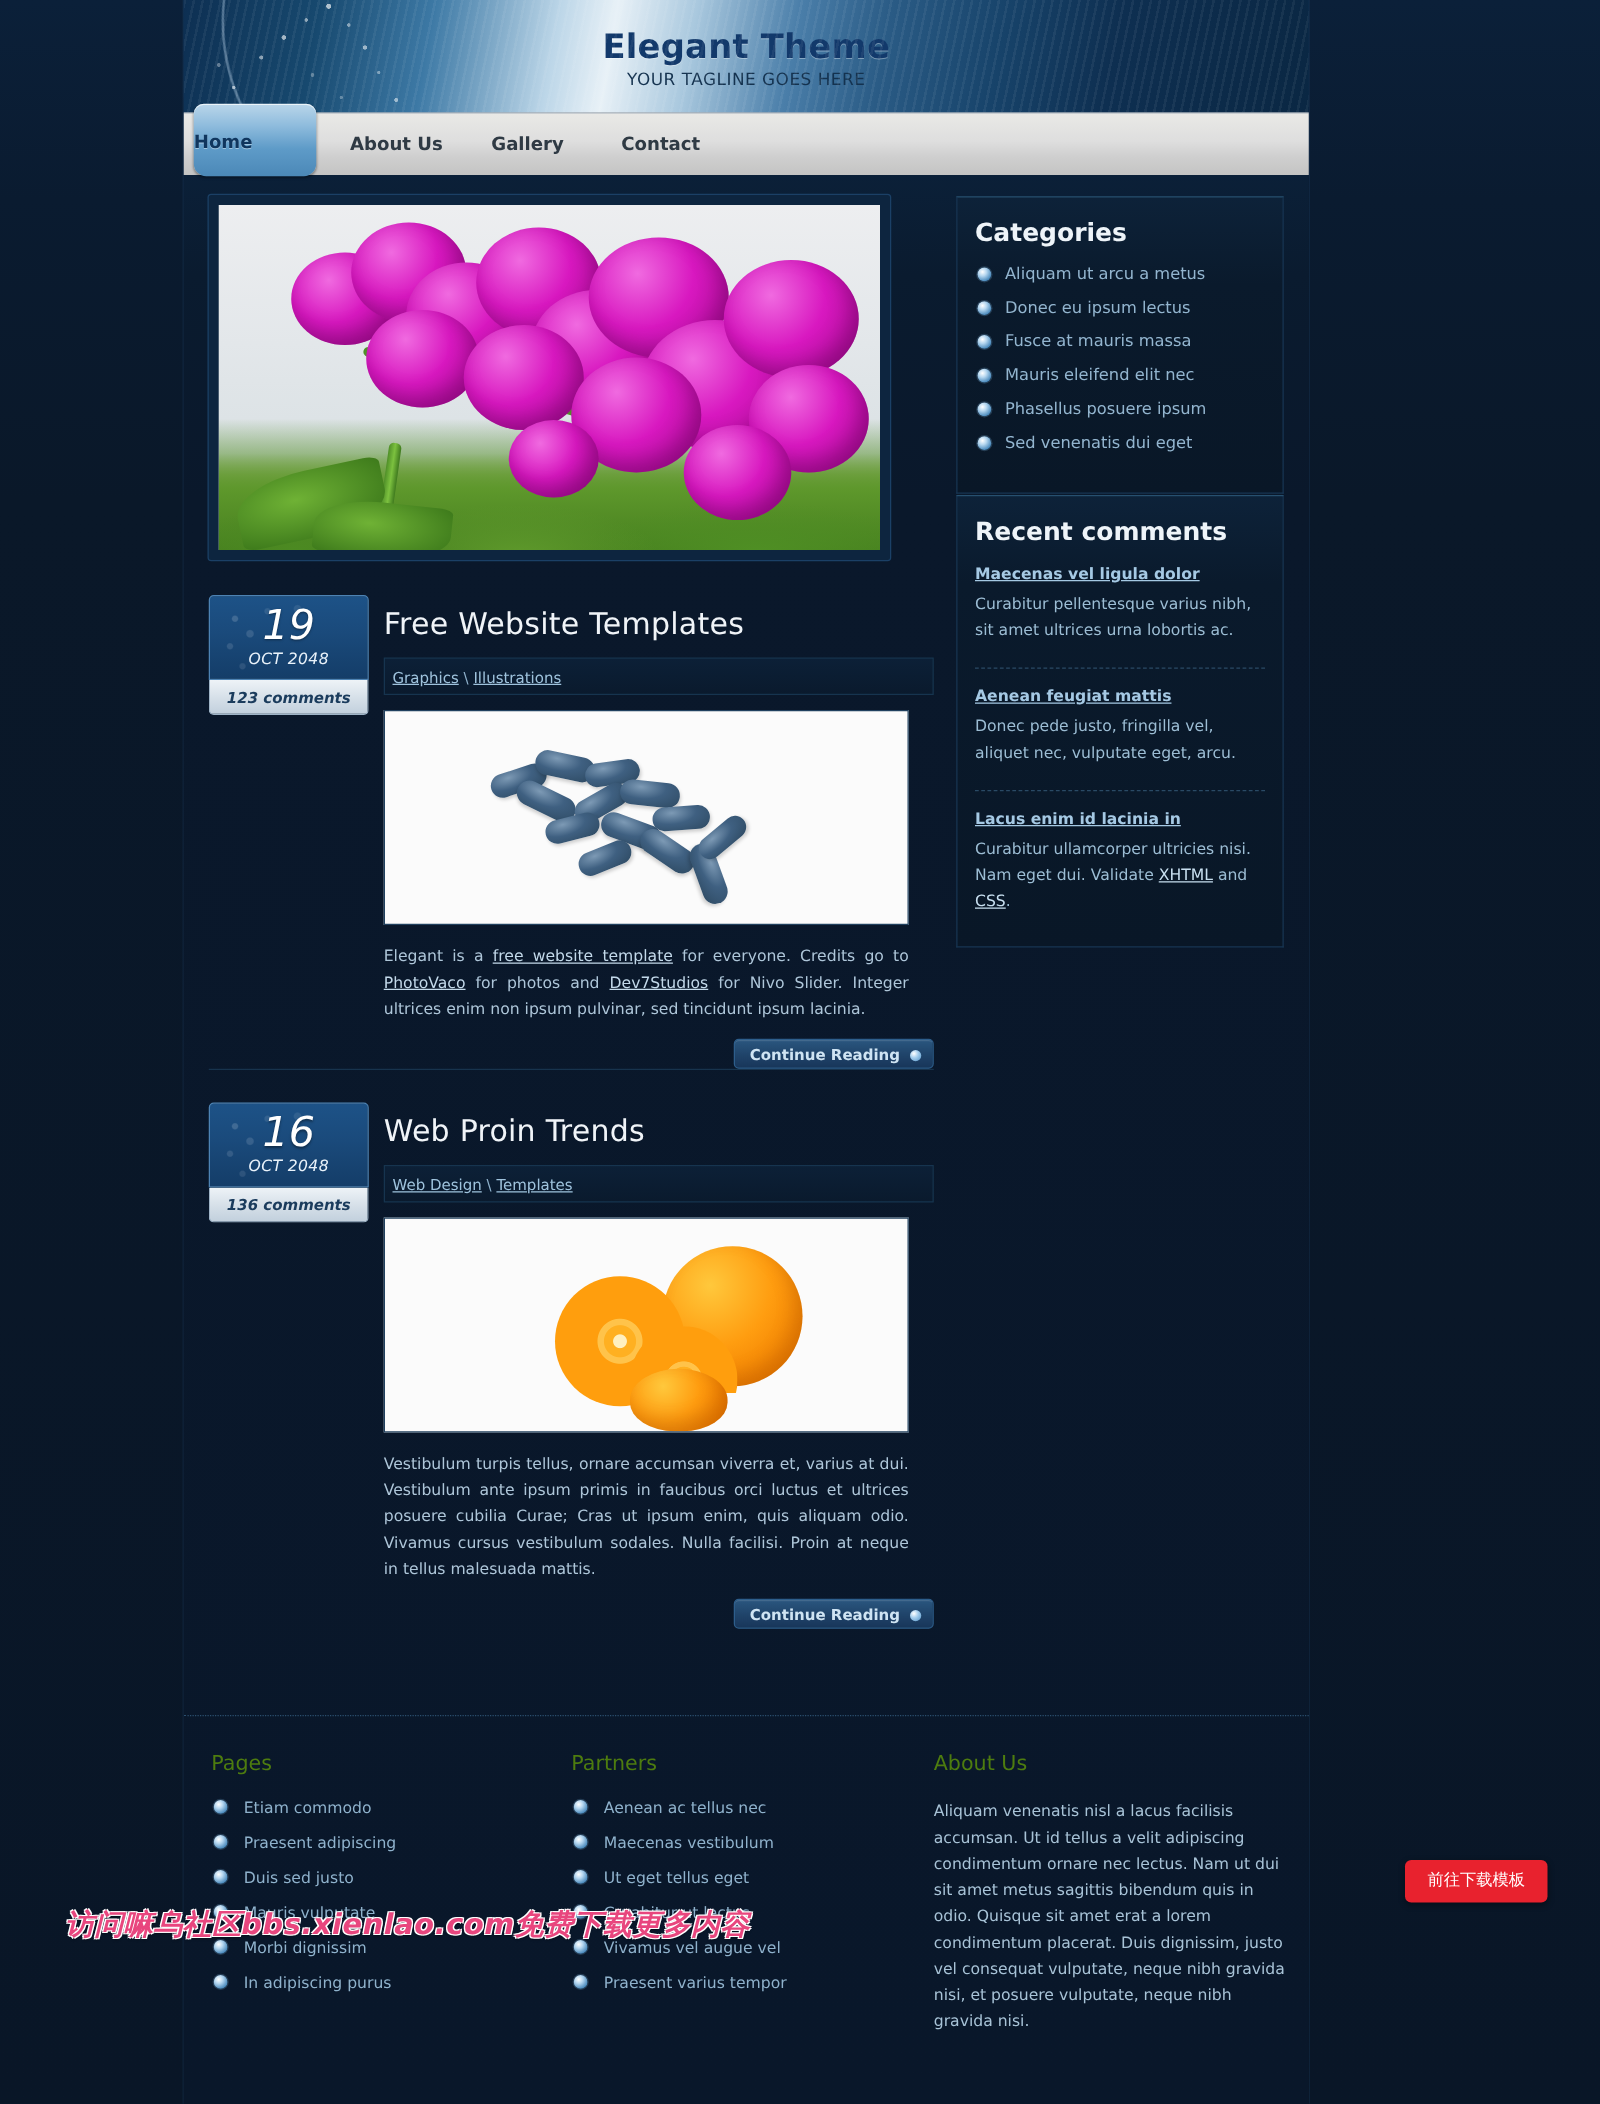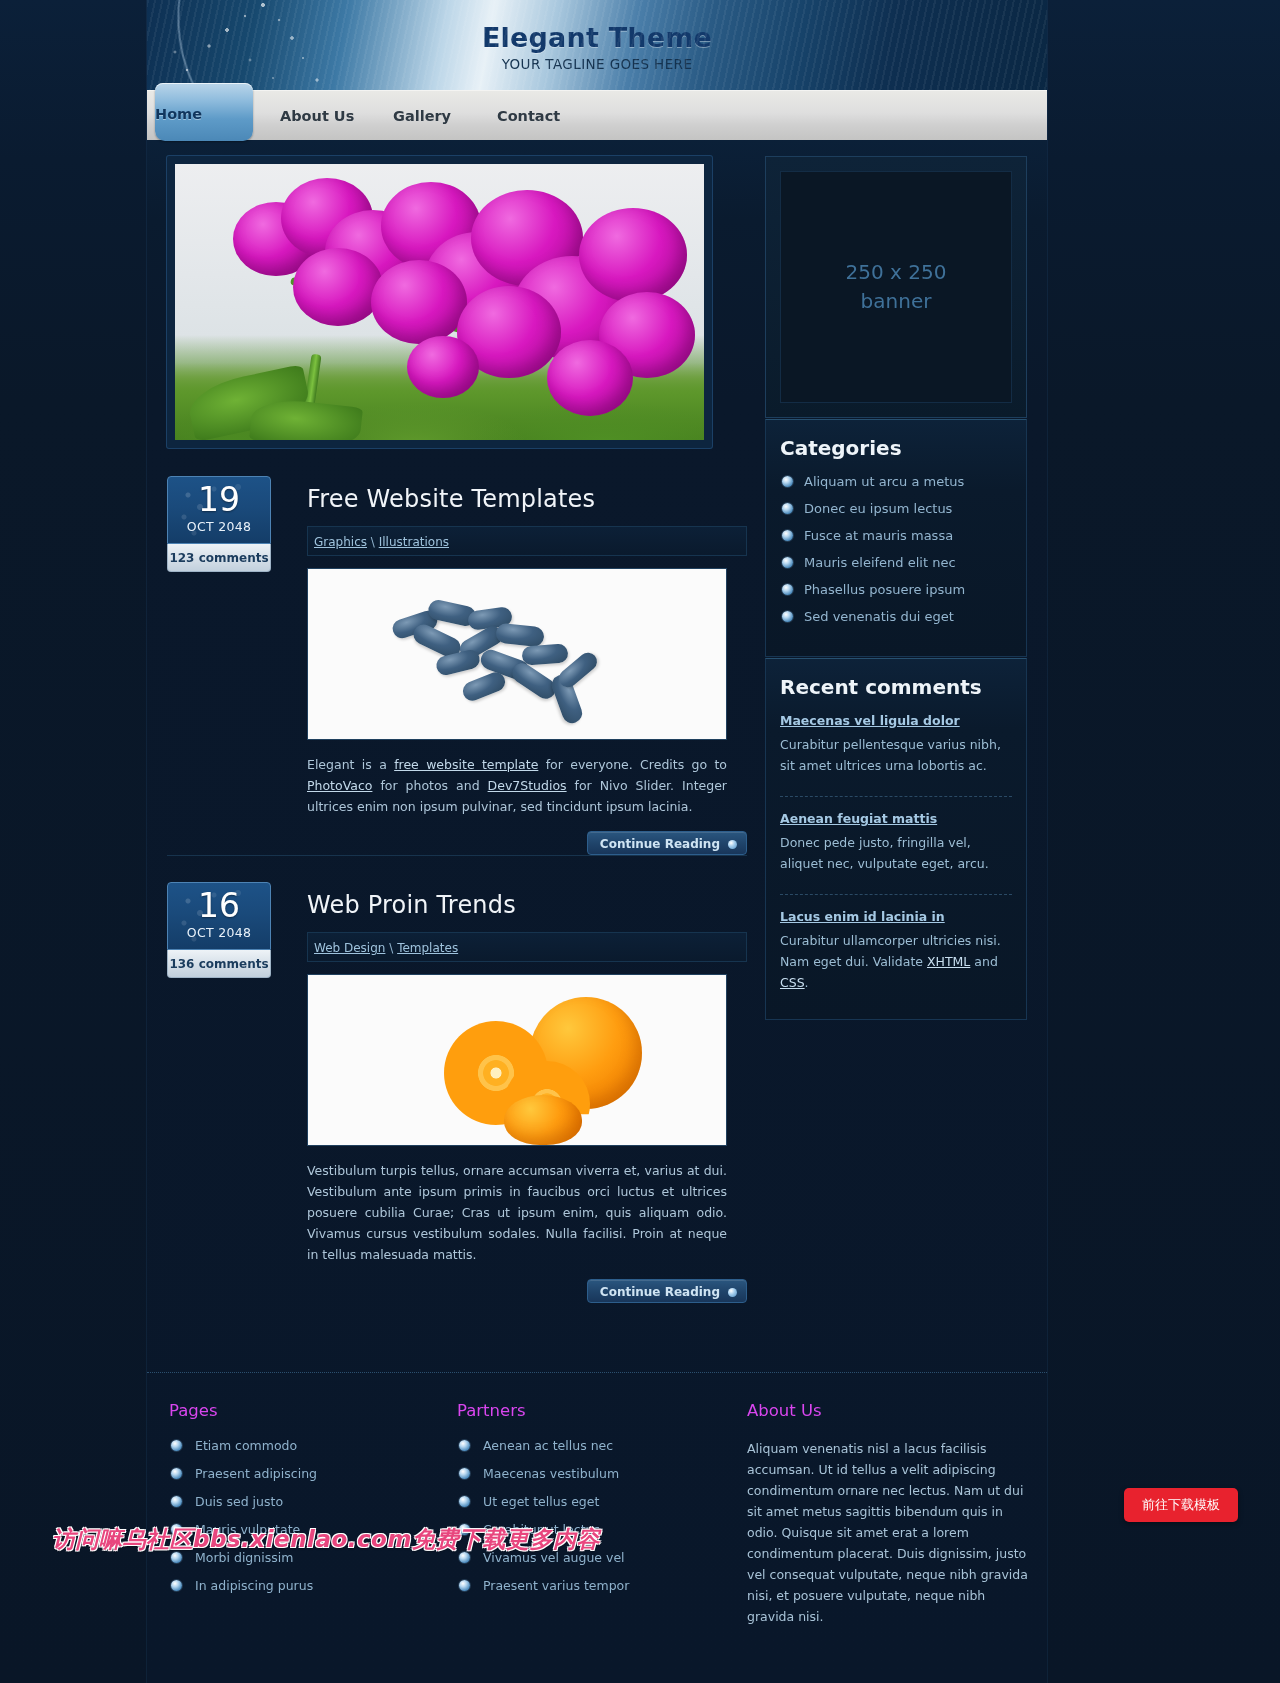--- a/index.html
+++ b/index.html
@@ -203,21 +203,22 @@
   .leafL{
     position:absolute;
     background: radial-gradient(ellipse at 40% 40%, #6fb235 0%, #3f7c1c 80%);
     border-radius:50% 10% 50% 10%;
   }
 
   
   .post{ position:relative; margin-top:28px; }
   .datebox{
     position:absolute; left:0; top:0;
-    width:104px;
+    width:128px;
+    font-style:italic;
   }
   .datebox-top{
     height:68px;
     border:1px solid #4d83b4;
     border-radius:4px 4px 0 0;
     background:
       radial-gradient(circle at 20px 18px, rgba(255,255,255,.16) 0 2px, transparent 3px),
       radial-gradient(circle at 32px 30px, rgba(255,255,255,.13) 0 2.5px, transparent 3.5px),
       radial-gradient(circle at 16px 40px, rgba(255,255,255,.12) 0 2px, transparent 3px),
       radial-gradient(circle at 46px 12px, rgba(255,255,255,.1) 0 2px, transparent 3px),
@@ -416,21 +417,21 @@
     border-top:1px dotted #2b4f6e;
     padding-top:16px;
   }
   .footcols{ position:relative; height:290px; }
   .footcol{ position:absolute; top:0; }
   .fc1{ left:22px; width:270px; }
   .fc2{ left:310px; width:270px; }
   .fc3{ left:600px; width:285px; }
   .foot-title{
     font-size:16.5px;
-    color:#d946ef;
+    color:#4d7c0f;
     font-weight:normal;
     padding:12px 0 18px 0;
   }
   .foot-list{ list-style:none; }
   .foot-list li{
     position:relative;
     padding:0 0 12px 26px;
     font-size:12.5px;
     color:#8fb2cc;
     line-height:16px;
@@ -583,26 +584,20 @@
         <div class="post-text">Vestibulum turpis tellus, ornare accumsan viverra et, varius at dui. Vestibulum ante ipsum primis in faucibus orci luctus et ultrices posuere cubilia Curae; Cras ut ipsum enim, quis aliquam odio. Vivamus cursus vestibulum sodales. Nulla facilisi. Proin at neque in tellus malesuada mattis.</div>
         <div class="btn-continue">Continue Reading</div>
       </div>
       <div class="post-sep" style="border:none;"></div>
     </div>
 
   </div>
 
   <div class="col-side">
 
-    <div class="banner-box">
-      <div class="banner-inner">
-        <div>250 x 250</div>
-        <div>banner</div>
-      </div>
-    </div>
 
     <div class="side-card">
       <div class="side-title">Categories</div>
       <ul class="cat-list">
         <li><span class="bullet"></span><span>Aliquam ut arcu a metus</span></li>
         <li><span class="bullet"></span><span>Donec eu ipsum lectus</span></li>
         <li><span class="bullet"></span><span>Fusce at mauris massa</span></li>
         <li><span class="bullet"></span><span>Mauris eleifend elit nec</span></li>
         <li><span class="bullet"></span><span>Phasellus posuere ipsum</span></li>
         <li><span class="bullet"></span><span>Sed venenatis dui eget</span></li>

